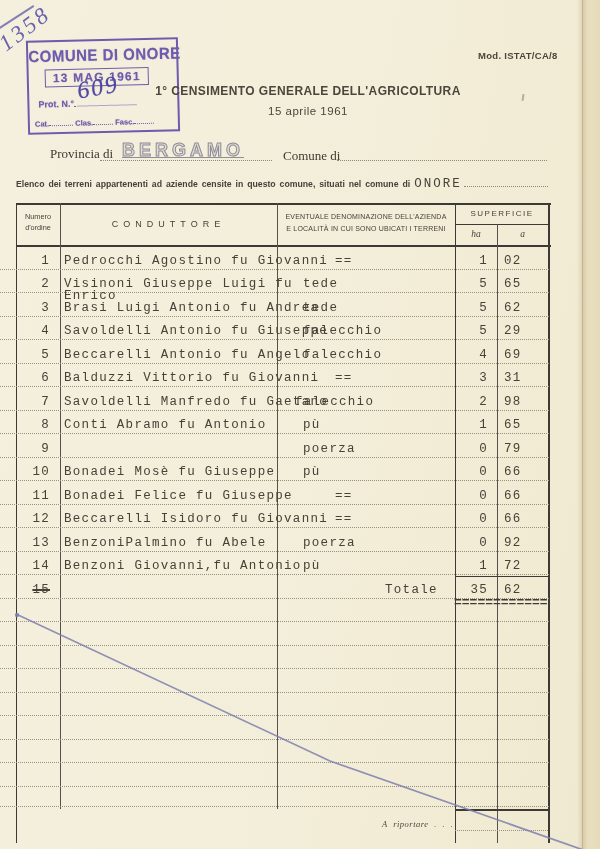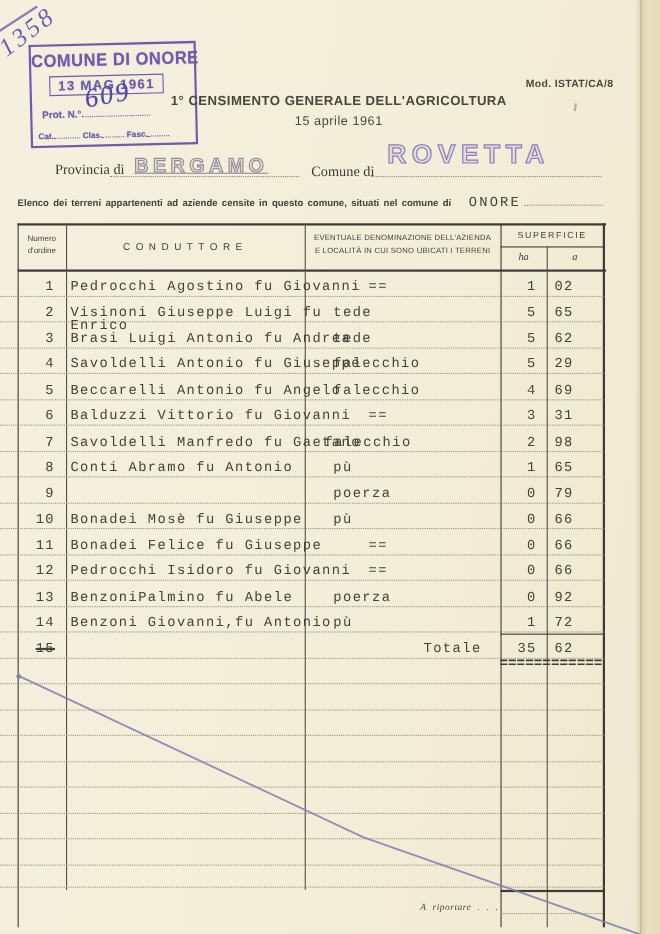--- a/index.html
+++ b/index.html
@@ -31,21 +31,21 @@
   .stamp-datebox{margin:5px 0 0 16px;width:102px;border:1.6px solid #6d5bad;
     text-align:center;font-weight:bold;font-size:12px;letter-spacing:1.2px;padding:1px 0;}
   .stamp-prot{position:absolute;left:9px;top:56px;font-size:9px;font-weight:bold;white-space:nowrap;}
   .leader{display:inline-block;border-bottom:1.4px dotted #6d5bad;height:8px;}
   .stamp-prot-num{position:absolute;left:48px;top:33px;font-family:"Liberation Serif",serif;
     font-style:italic;font-size:24px;color:#4f49a3;transform:rotate(-9deg);letter-spacing:2px;}
   .stamp-catrow{position:absolute;left:5px;bottom:4px;right:5px;font-size:7.5px;
     font-weight:bold;white-space:nowrap;}
 
   .mod-label{position:absolute;left:478px;top:50px;font-size:9.5px;font-weight:bold;
-    color:#4b463c;letter-spacing:.3px;margin-top:21px;}
+    color:#4b463c;letter-spacing:.3px;}
 
   .title-block{position:absolute;left:143px;top:84px;width:330px;text-align:center;}
   .doc-title{font-size:12px;font-weight:bold;letter-spacing:.4px;color:#4b463c;}
   .doc-subtitle{margin-top:7px;font-size:11.5px;color:#4b463c;letter-spacing:.5px;}
 
   .ink-speck{position:absolute;left:522px;top:94px;width:2px;height:7px;background:#8b857b;
     transform:rotate(8deg);opacity:.6;}
 
   
   .ser-it{font-family:"Liberation Serif",serif;font-size:13px;color:#3e3a32;}
@@ -57,21 +57,21 @@
   .outline-caps{position:absolute;font-weight:bold;white-space:nowrap;}
   .val-bergamo{left:122px;top:140px;font-size:18px;letter-spacing:4px;
     color:rgba(140,136,150,.18);text-decoration:underline;-webkit-text-stroke:1px #8f8b9a;}
   .val-rovetta{left:352px;top:127px;font-size:24px;letter-spacing:5px;
     color:rgba(141,124,192,.15);-webkit-text-stroke:1.1px #8d7cc0;}
 
   
   .intro{position:absolute;left:16px;top:176px;width:532px;display:flex;align-items:baseline;}
   .intro-text{font-size:8.7px;font-weight:bold;color:#45403a;word-spacing:1.5px;white-space:nowrap;}
   .mono{font-family:"Liberation Mono",monospace;color:#474238;}
-  .intro-comune{font-size:12.5px;letter-spacing:2px;margin-left:16px;white-space:nowrap;}
+  .intro-comune{font-size:12.5px;letter-spacing:2px;margin-left:4px;white-space:nowrap;}
   .intro-dots{flex:1;border-bottom:1.2px dotted #8e8774;height:10px;margin-left:2px;}
 
   
   .tl{position:absolute;background:#3d3a35;}
   .t-top{left:16px;top:203px;width:535px;height:2.2px;}
   .t-hbot{left:16px;top:245px;width:535px;height:1.8px;}
   .t-supmid{left:455px;top:224px;width:95px;height:1px;}
   .t-left{left:16px;top:203px;width:1.4px;height:640px;}
   .t-right{left:548px;top:203px;width:2.3px;height:640px;}
   .t-vnum{left:60px;top:203px;width:1px;height:606px;background:#55524b;}
@@ -146,21 +146,20 @@
     <div class="doc-subtitle">15 aprile 1961</div>
   </div>
 
   <div class="ink-speck"></div>
 
   <div class="ser-it lbl-provincia">Provincia di</div>
   <div class="dotline dl-prov"></div>
   <div class="outline-caps val-bergamo">BERGAMO</div>
   <div class="ser-it lbl-comune">Comune di</div>
   <div class="dotline dl-com"></div>
-  <div class="outline-caps val-rovetta">ROVETTA</div>
 
   <div class="intro">
     <span class="intro-text">Elenco dei terreni appartenenti ad aziende censite in questo comune, situati nel comune di</span>
     <span class="mono intro-comune">ONORE</span>
     <span class="intro-dots"></span>
   </div>
 
   <div class="tl t-top"></div>
   <div class="tl t-left"></div>
   <div class="tl t-right"></div>
@@ -260,21 +259,21 @@
     </div>
     <div class="row">
       <span class="c-n">11</span>
         <span class="c-cond">Bonadei Felice fu Giuseppe</span>
         <span class="c-az az-eq">==</span>
         <span class="c-ha">0</span>
         <span class="c-a">66</span>
     </div>
     <div class="row">
       <span class="c-n">12</span>
-        <span class="c-cond">Pedrocchi Isidoro fu Giovanni</span>
+        <span class="c-cond">Beccarelli Isidoro fu Giovanni</span>
         <span class="c-az az-eq">==</span>
         <span class="c-ha">0</span>
         <span class="c-a">66</span>
     </div>
     <div class="row">
       <span class="c-n">13</span>
         <span class="c-cond">BenzoniPalmino fu Abele</span>
         <span class="c-az">poerza</span>
         <span class="c-ha">0</span>
         <span class="c-a">92</span>

